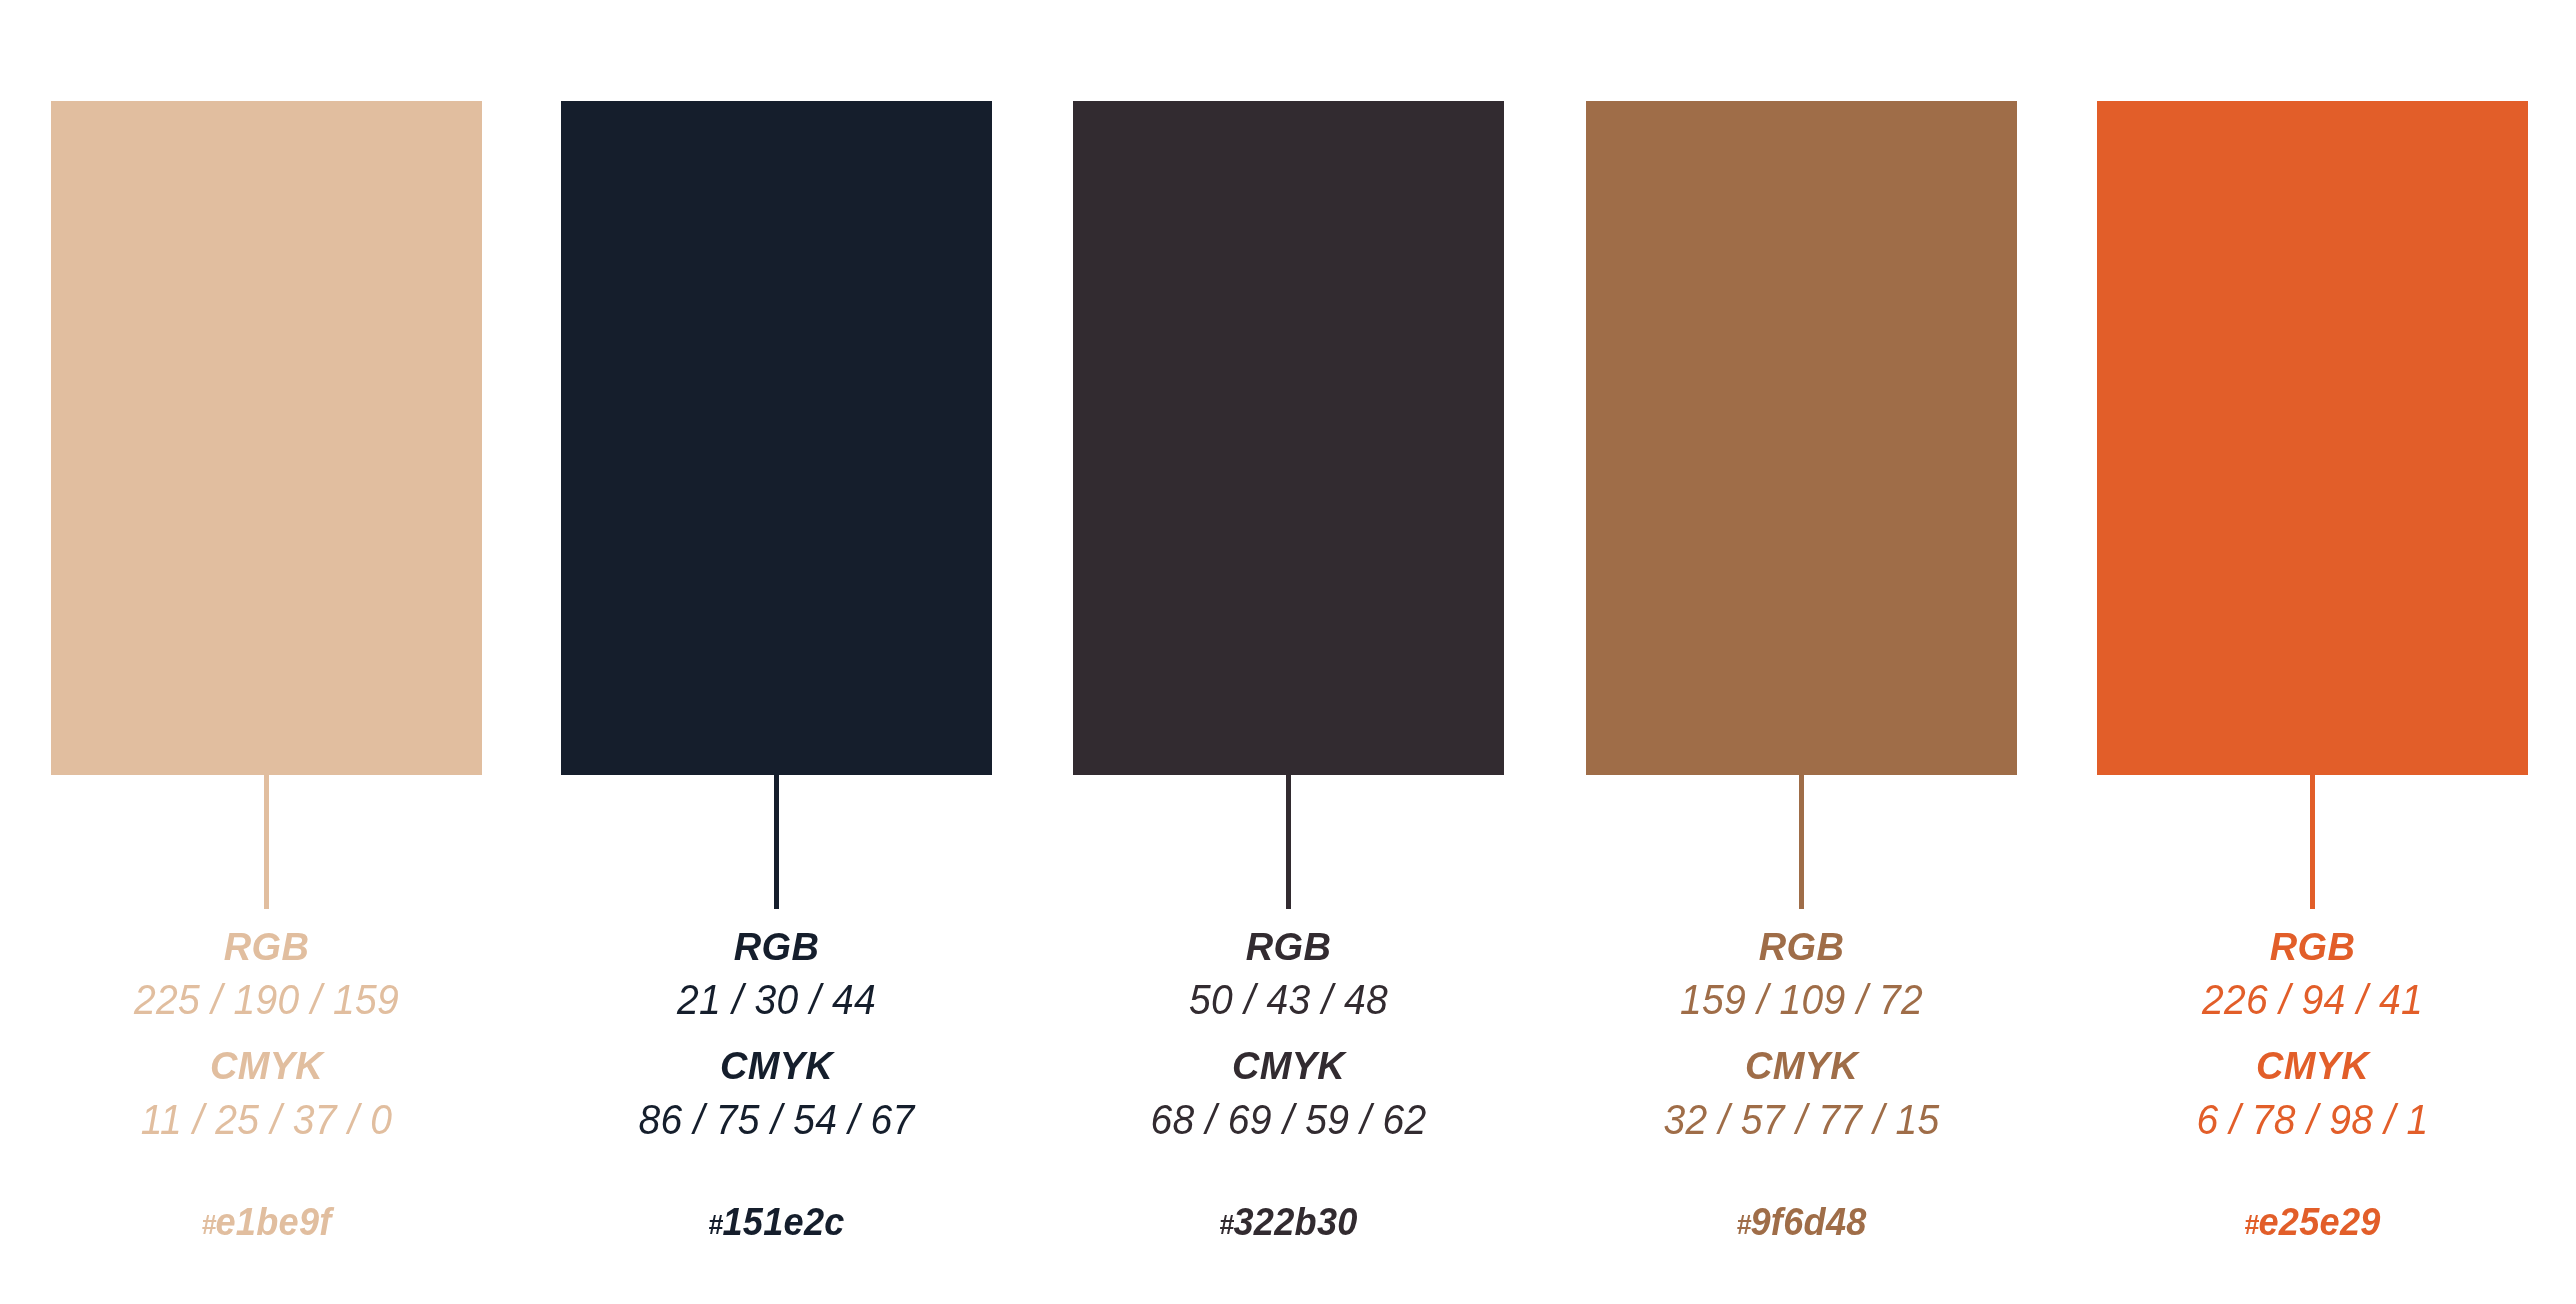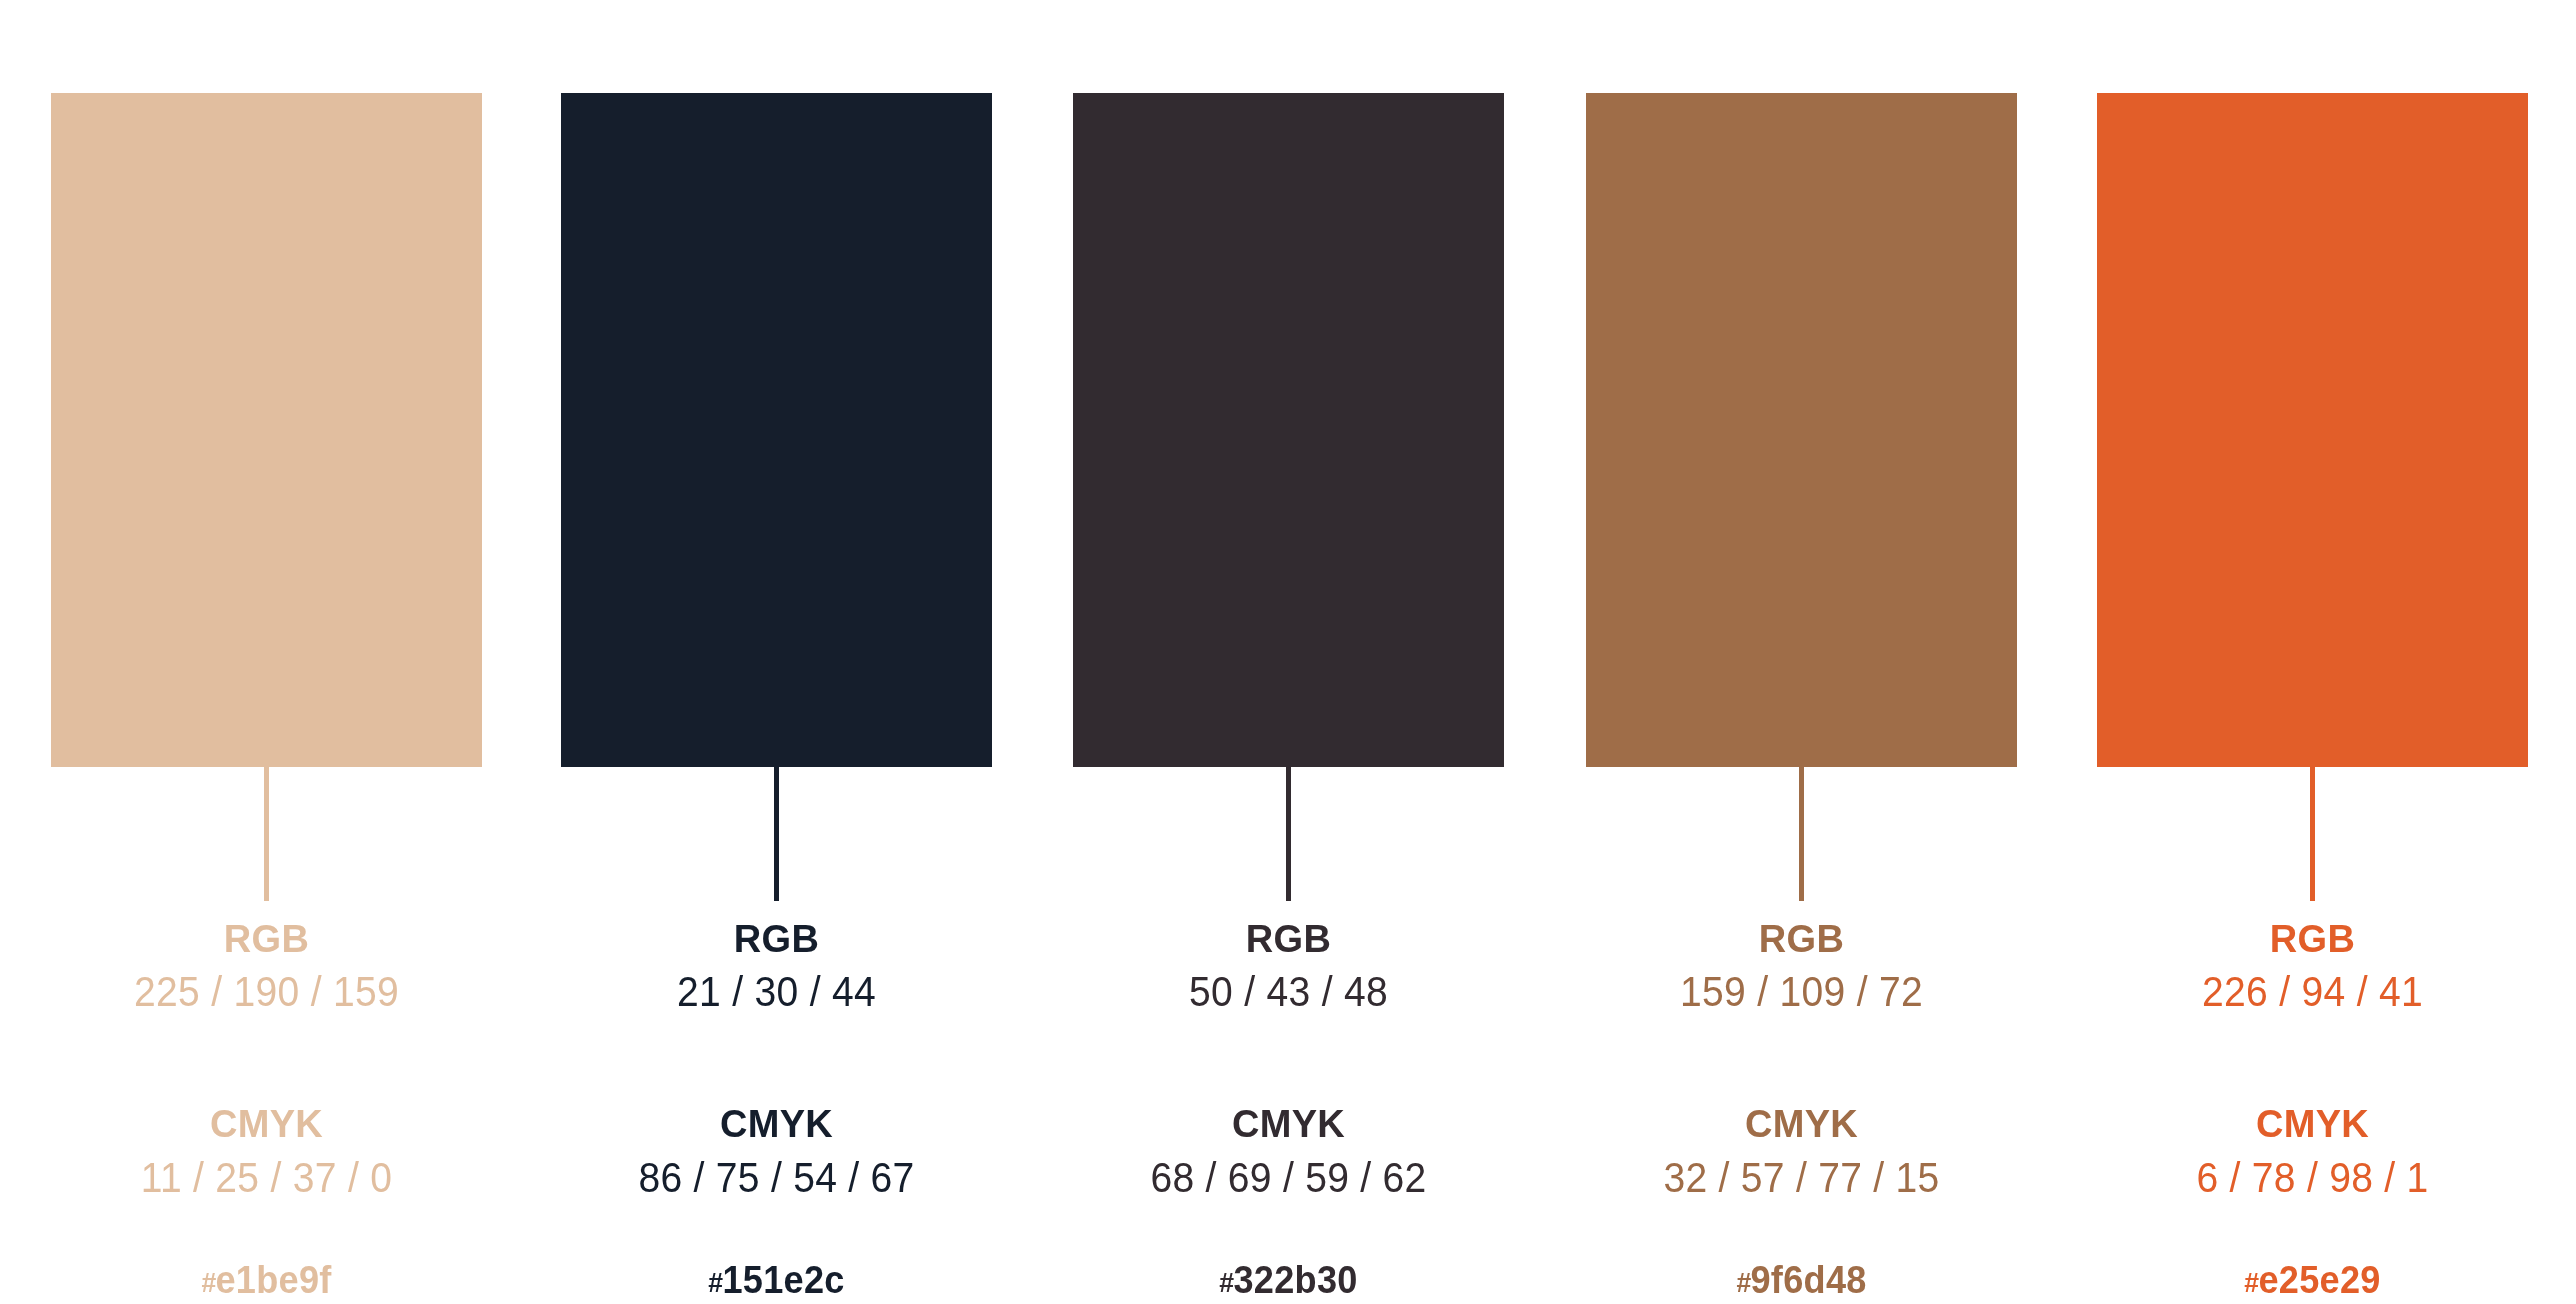--- a/index.html
+++ b/index.html
@@ -19,23 +19,24 @@
   #palette {
     position: relative;
     width: 2576px;
     height: 1305px;
     background: #ffffff;
   }
 
   
   .swatch-column {
     position: absolute;
-    top: 0;
+    top: 8px;
     width: 431px;
     height: 1011px;
+    font-style: italic;
   }
 
   
   .color-block {
     position: absolute;
     left: 0;
     top: 93px;
     width: 431px;
     height: 674px;
     background: #cccccc;
@@ -73,21 +74,21 @@
     font-size: 42px;
     font-weight: normal;
     letter-spacing: 0.3px;
     line-height: 1;
     transform: scaleX(0.93);
     transform-origin: center;
   }
 
   .rgb-label   { margin-top: 0px; }
   .rgb-values  { margin-top: 13.4px; }
-  .cmyk-label  { margin-top: 92px; }
+  .cmyk-label  { margin-top: 26px; }
   .cmyk-values { margin-top: 14px; }
 
   .hex-line {
     margin-top: 62px;
     font-size: 38px;
     font-weight: bold;
     letter-spacing: 0.3px;
     line-height: 1;
     transform: scaleX(0.95);
     transform-origin: center;

